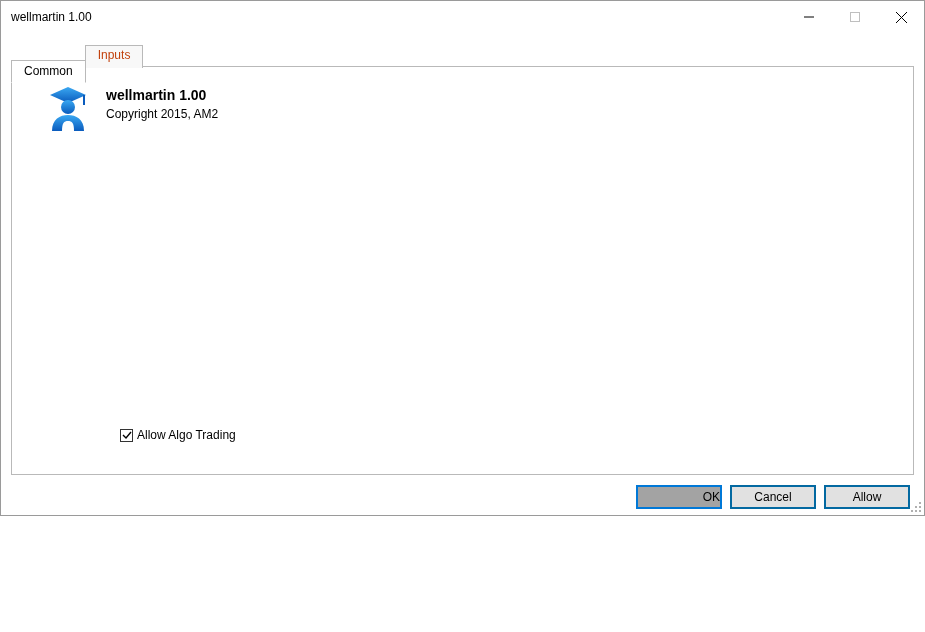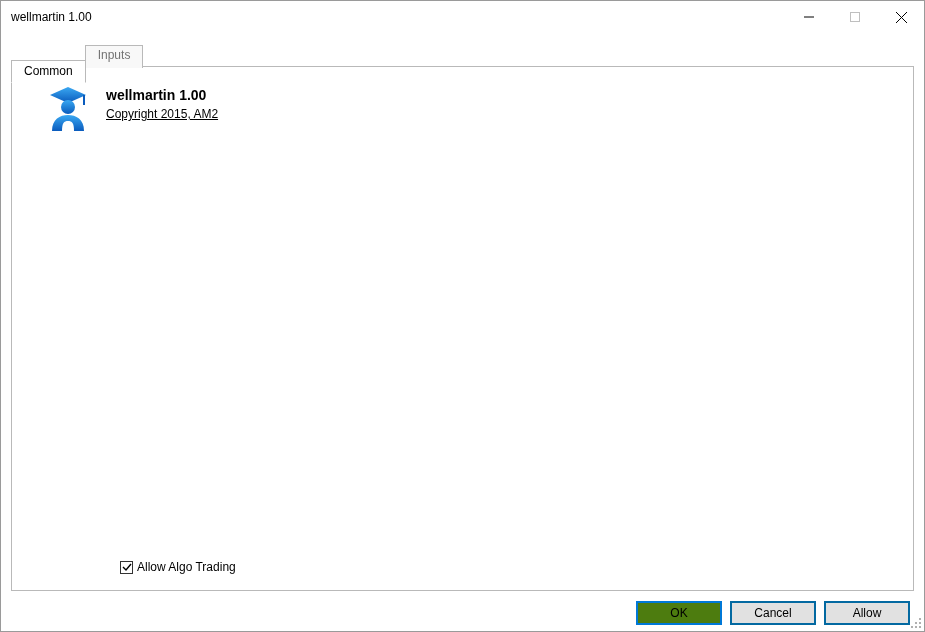--- a/index.html
+++ b/index.html
@@ -6,21 +6,21 @@
   html, body {
     margin: 0; padding: 0;
     width: 925px; height: 632px;
     font-family: "Segoe UI", Tahoma, sans-serif;
     font-size: 12px;
     background: #fff;
     color: #000;
     overflow: hidden;
   }
   .window {
-    width: 925px; height: 632px;
+    width: 925px; height: 516px;
     border: 1px solid #9a9a9a;
     display: flex; flex-direction: column;
     position: relative;
   }
   .titlebar {
     height: 32px;
     display: flex; align-items: center;
     padding-left: 10px;
   }
   .titlebar .title {
@@ -52,21 +52,21 @@
     font-size: 12px;
     background: #fff;
     margin-right: -1px;
     cursor: default;
     position: relative;
   }
   .tab.inactive {
     background: #f8f8f8;
     top: 2px;
     padding: 2px 12px 3px 12px;
-    color: #737373;
+    color: #c2410c;
   }
   .tab.active {
     top: 17px;
     background: #fff;
     border-bottom: 1px solid #fff;
   }
   .tab-body {
     border: 1px solid #b9b9b9;
     flex: 1;
     margin-top: 0;
@@ -79,24 +79,24 @@
     gap: 16px;
     align-items: flex-start;
   }
   .ea-icon {
     width: 44px; height: 48px;
     margin-left: 16px;
     flex: 0 0 auto;
   }
   .ea-meta { padding-top: 2px; }
   .ea-name { font-weight: bold; font-size: 14px; margin-bottom: 4px; }
-  .ea-copy { font-size: 12px; color: #000; text-decoration: underline; }
+  .ea-copy { font-size: 12px; color: #000; }
   .allow-row {
     margin-top: auto;
-    margin-bottom: 6px;
+    margin-bottom: 22px;
     display: flex; align-items: center;
     gap: 4px;
     padding-left: 90px;
   }
   .chk {
     width: 13px; height: 13px;
     border: 1px solid #333;
     display: inline-flex; align-items: center; justify-content: center;
   }
   .chk svg { width: 10px; height: 10px; }
@@ -108,21 +108,22 @@
   .btn {
     min-width: 86px; height: 24px;
     border: 2px solid #0369a1;
     background: #e1e1e1;
     font-size: 12px;
     display: inline-flex; align-items: center; justify-content: center;
     cursor: default;
   }
   .btn.default {
     border: 2px solid #0078d7;
-    background: #4d7c0f;
+    background: #a3a3a3;
+    justify-content: flex-end;
   }
   .resize-grip {
     position: absolute;
     right: 2px; bottom: 2px;
     width: 14px; height: 14px;
     pointer-events: none;
   }
   .resize-grip span {
     position: absolute; width: 2px; height: 2px; background: #b0b0b0;
   }

